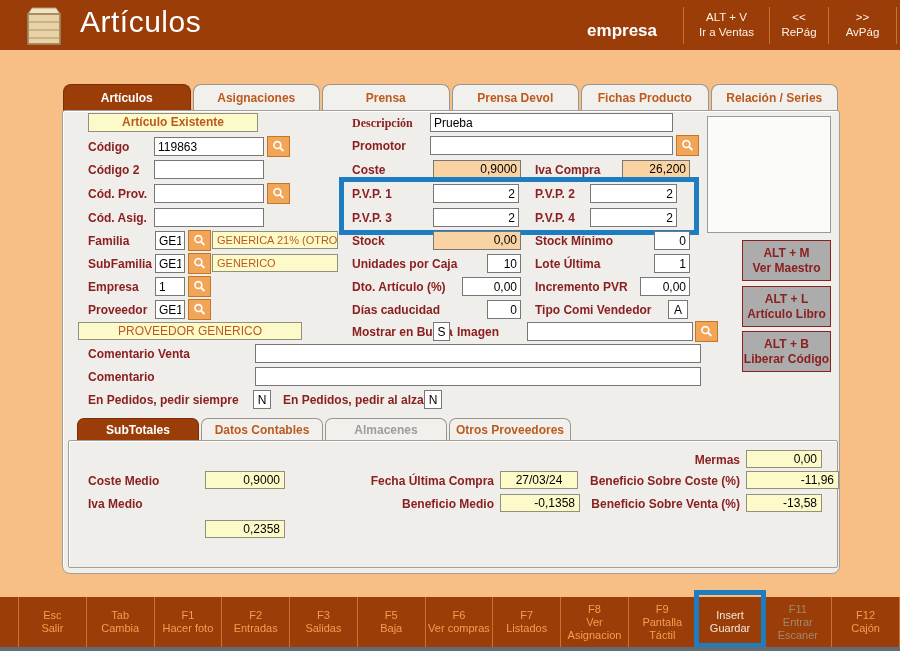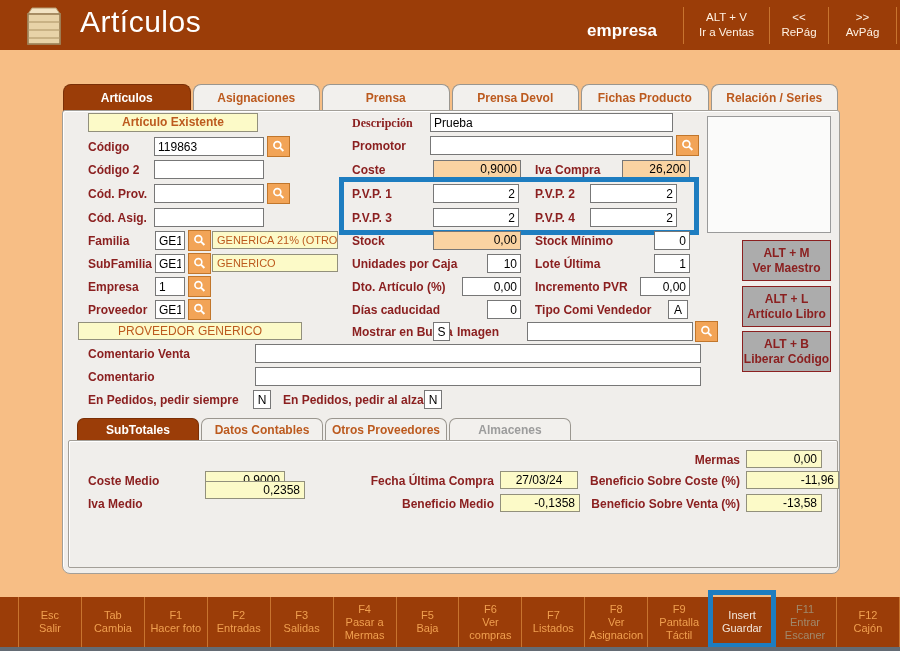--- a/index.html
+++ b/index.html
@@ -250,37 +250,37 @@
   <span>Artículo Libro</span>
 </div>
 <div class="graybtn" style="left:742px;top:331px;">
   <span>ALT + B</span>
   <span>Liberar Código</span>
 </div>
 
 <div id="sub-tabs">
   <div class="subtab active">SubTotales</div>
   <div class="subtab">Datos Contables</div>
+  <div class="subtab dim">Almacenes</div>
   <div class="subtab">Otros Proveedores</div>
-  <div class="subtab dim">Almacenes</div>
 </div>
 <div id="subpanel"></div>
 
 <div class="lbl lblr" style="right:160px;top:453px;">Mermas</div>
 <div class="ybox num" style="left:746px;top:450px;width:76px;">0,00</div>
 
 <div class="lbl" style="left:88px;top:474px;">Coste Medio</div>
 <div class="ybox num" style="left:205px;top:471px;width:80px;">0,9000</div>
 <div class="lbl lblr" style="right:406px;top:474px;">Fecha Última Compra</div>
 <div class="ybox ctr" style="left:500px;top:471px;width:78px;">27/03/24</div>
 <div class="lbl lblr" style="right:160px;top:474px;">Beneficio Sobre Coste (%)</div>
 <div class="ybox num" style="left:746px;top:471px;width:93px;">-11,96</div>
 
 <div class="lbl" style="left:88px;top:497px;">Iva Medio</div>
-<div class="ybox num" style="left:205px;top:481px;width:100px;">0,2358</div>
+<div class="ybox num" style="left:205px;top:520px;width:80px;">0,2358</div>
 <div class="lbl lblr" style="right:406px;top:497px;">Beneficio Medio</div>
 <div class="ybox num" style="left:500px;top:494px;width:80px;">-0,1358</div>
 <div class="lbl lblr" style="right:160px;top:497px;">Beneficio Sobre Venta (%)</div>
 <div class="ybox num" style="left:746px;top:494px;width:76px;">-13,58</div>
 
 <div id="footer">
   <div class="fkey">
       <span>Esc</span>
       <span>Salir</span>
     </div>
@@ -294,24 +294,20 @@
     </div>
   <div class="fkey">
       <span>F2</span>
       <span>Entradas</span>
     </div>
   <div class="fkey">
       <span>F3</span>
       <span>Salidas</span>
     </div>
   <div class="fkey">
-      <span>F4</span>
-      <span>Pasar a Mermas</span>
-    </div>
-  <div class="fkey">
       <span>F5</span>
       <span>Baja</span>
     </div>
   <div class="fkey">
       <span>F6</span>
       <span>Ver compras</span>
     </div>
   <div class="fkey">
       <span>F7</span>
       <span>Listados</span>

